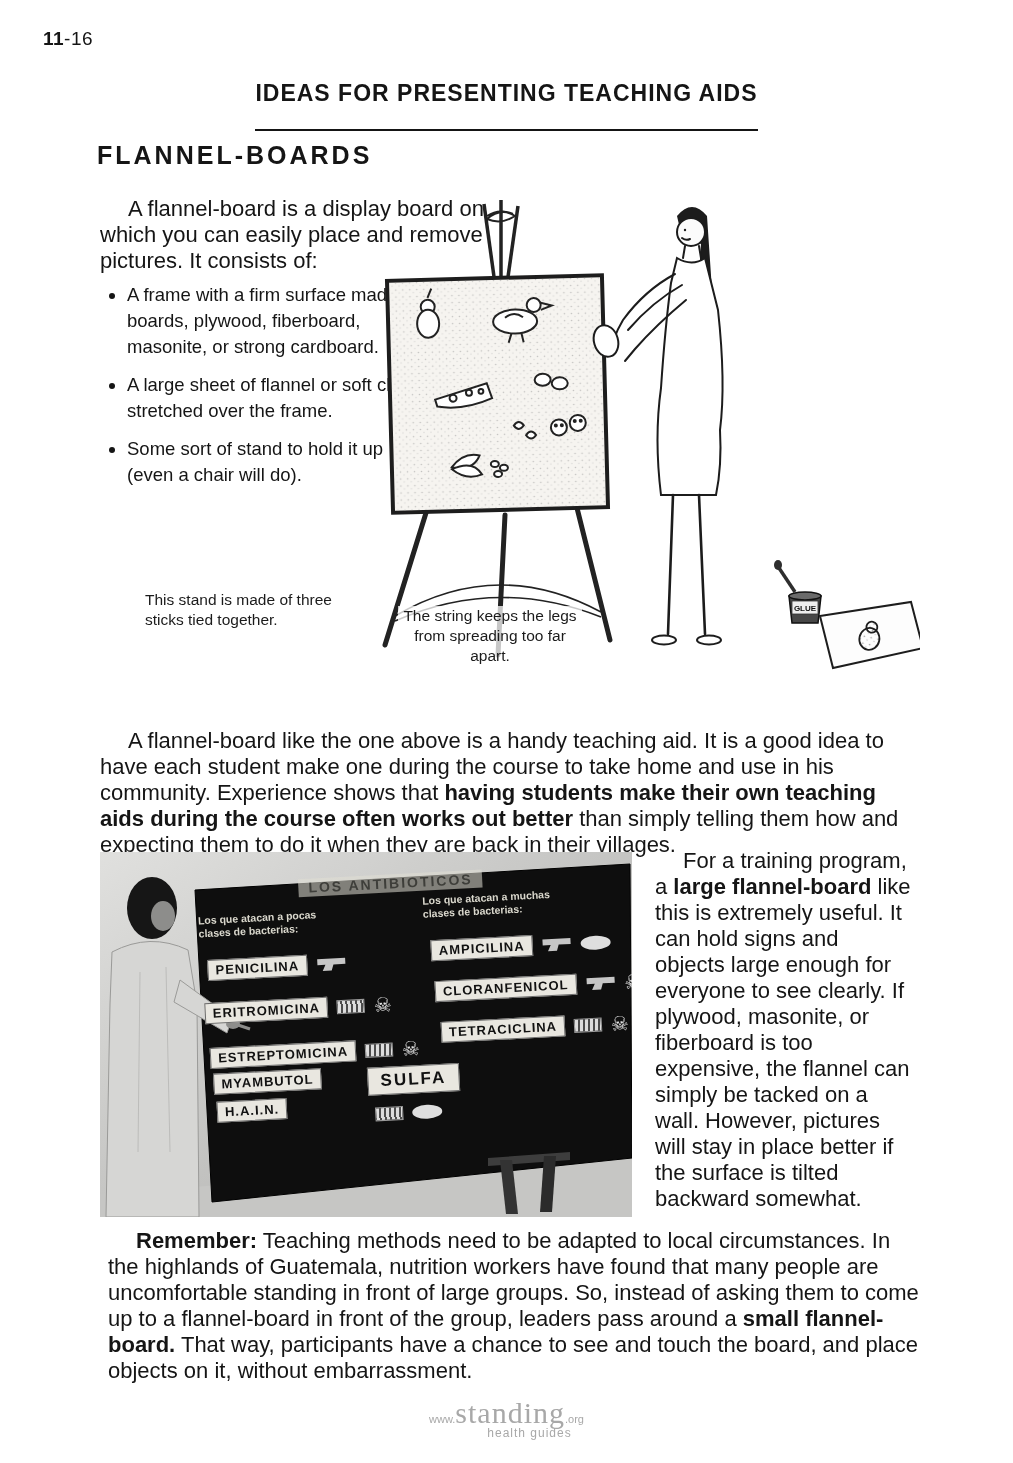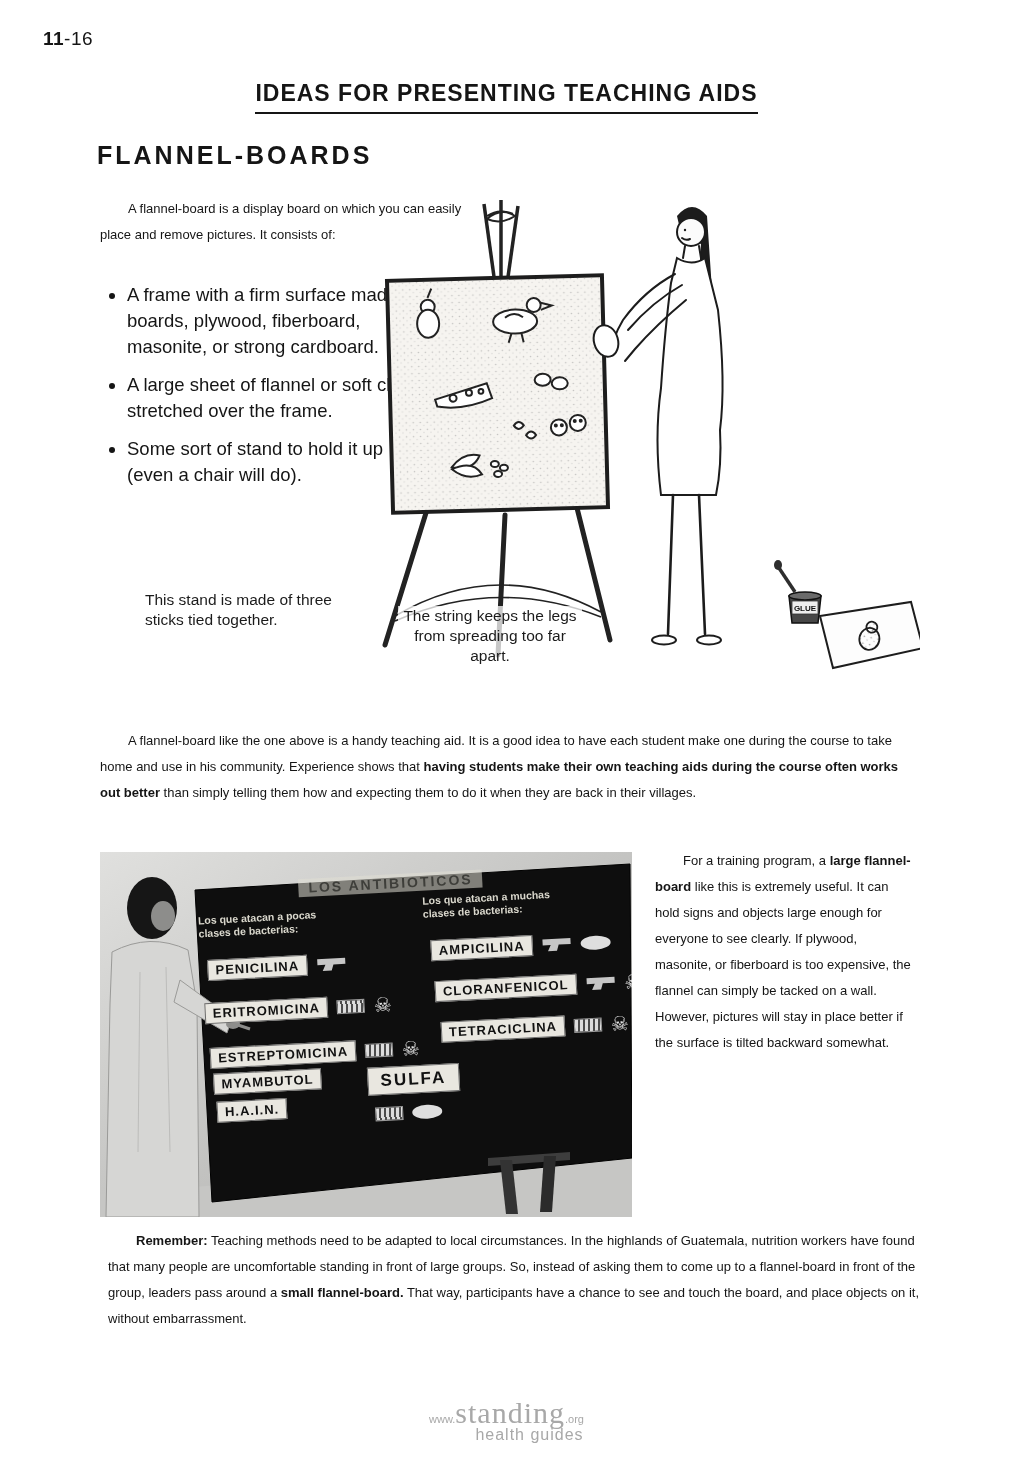--- a/index.html
+++ b/index.html
@@ -1,27 +1,27 @@
 <!DOCTYPE html>
 <html><head>
 <meta charset="utf-8">
 <style>
   html,body{margin:0;padding:0;background:#ffffff;}
   .page{position:relative;width:1013px;height:1455px;background:#ffffff;overflow:hidden;
         font-family:"Liberation Sans",sans-serif;color:#151515;}
   .abs{position:absolute;}
-  .body{font-size:13px;line-height:26px;color:#151515;}
+  .body{font-size:22px;line-height:26px;color:#151515;}
   .indent{text-indent:28px;}
   p{margin:0;}
   b{font-weight:700;}
 
   .page-num{left:43px;top:28px;font-size:19px;letter-spacing:.5px;}
   .title-wrap{left:0;right:0;top:80px;text-align:center;}
   .title{display:inline-block;font-size:23px;font-weight:700;letter-spacing:1px;
-         border-bottom:2.5px solid #151515;padding-bottom:5px;}
+         border-bottom:2.5px solid #151515;padding-bottom:22px;}
   .section{left:97px;top:141px;font-size:25px;font-weight:600;letter-spacing:3px;}
 
   .intro-lead{left:100px;top:196px;width:392px;}
   .bullets{left:103px;top:282px;width:300px;margin:0;padding-left:24px;}
   .bullets li{margin-bottom:12px;font-size:18.5px;line-height:26px;}
 
   .rightcol{left:755px;top:196px;width:158px;}
   .rightcol p{margin-bottom:16px;font-size:18.5px;line-height:26px;}
 
   .illo{left:355px;top:188px;z-index:0;}
@@ -49,21 +49,21 @@
        background:repeating-linear-gradient(90deg,#ddd 0 3px,#4c4c4c 3px 5px);}
   .pill{display:inline-block;width:30px;height:14px;background:#dedede;border-radius:50%;}
   .gun{display:inline-flex;}
 
   .sidecol{left:655px;top:848px;width:258px;}
   .remember{left:100px;top:1228px;width:815px;margin-left:8px;}
 
   .footer{left:0;right:0;top:1396px;text-align:center;color:#a8a8a8;z-index:1;}
   .f-small{font-size:11px;}
   .f-brand{font-family:"Liberation Serif",serif;font-size:30px;letter-spacing:1px;}
-  .f-sub{font-size:16px;letter-spacing:1px;margin-top:-4px;padding-left:46px;}
+  .f-sub{font-size:12px;letter-spacing:1px;margin-top:-4px;padding-left:46px;}
 </style>
 </head>
 <body>
 
 <div class="page">
 
   <div class="abs page-num"><b>11</b><span>-16</span></div>
 
   <div class="abs title-wrap">
     <span class="title">IDEAS FOR PRESENTING TEACHING AIDS</span>

